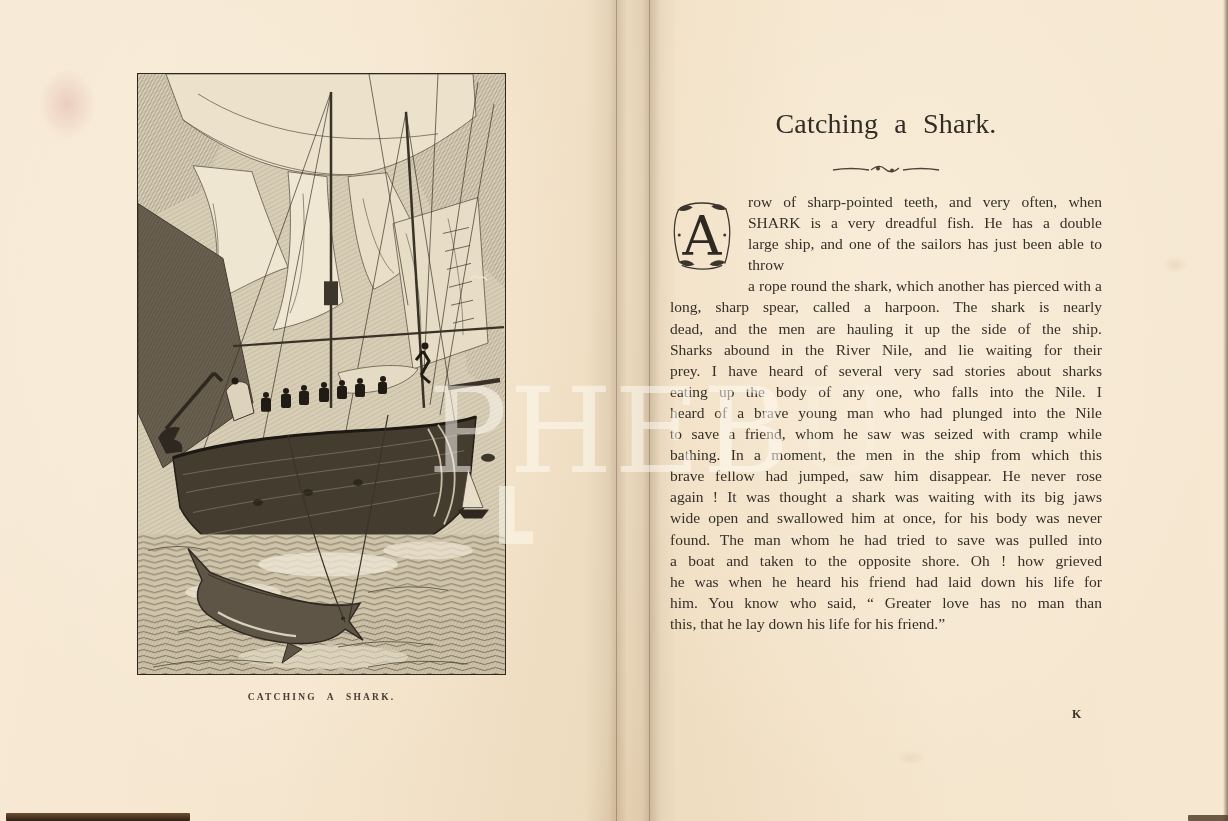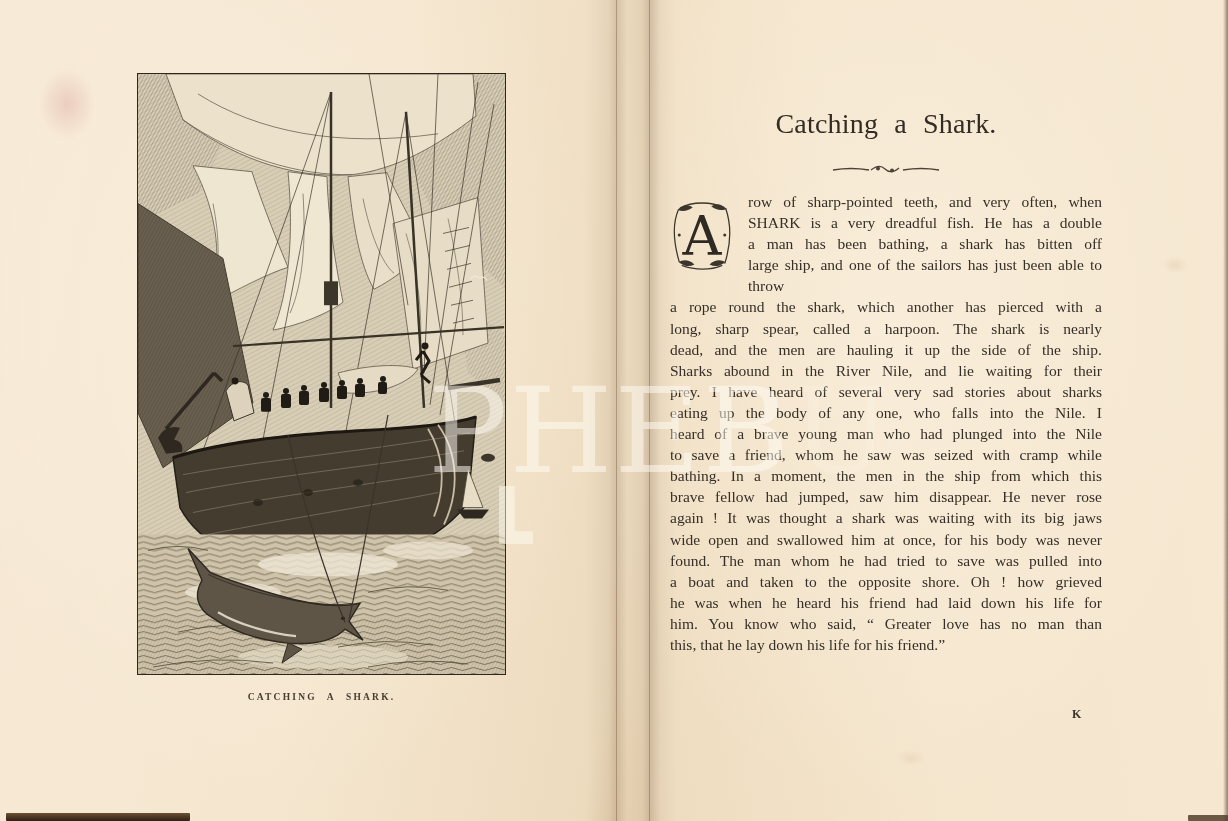--- a/index.html
+++ b/index.html
@@ -215,21 +215,20 @@
           <path d="M66,74 q-10,8 -19,3 q9,-8 19,-3 Z"></path>
           <circle cx="11" cy="42" r="1.8"></circle>
           <circle cx="65" cy="42" r="1.8"></circle>
         </g>
         <text x="38" y="66" text-anchor="middle" font-family="DejaVu Serif, serif" font-size="64" fill="#2e2922">A</text>
       </svg>
     </div>
 
   <div class="text-line">row of sharp-pointed teeth, and very often, when</div>
       <div class="text-line">SHARK is a very dreadful fish.  He has a double</div>
-      <div class="text-line">a man has been bathing, a shark has bitten off</div>
       <div class="text-line">large ship, and one of the sailors has just been able to throw</div>
       <div class="text-line">a rope round the shark, which another has pierced with a</div>
       <div class="text-line">long, sharp spear, called a harpoon.  The shark is nearly</div>
       <div class="text-line">dead, and the men are hauling it up the side of the ship.</div>
       <div class="text-line">Sharks abound in the River Nile, and lie waiting for their</div>
       <div class="text-line">prey.  I have heard of several very sad stories about sharks</div>
       <div class="text-line">eating up the body of any one, who falls into the Nile.  I</div>
       <div class="text-line">heard of a brave young man who had plunged into the Nile</div>
       <div class="text-line">to save a friend, whom he saw was seized with cramp while</div>
       <div class="text-line">bathing.  In a moment, the men in the ship from which this</div>

